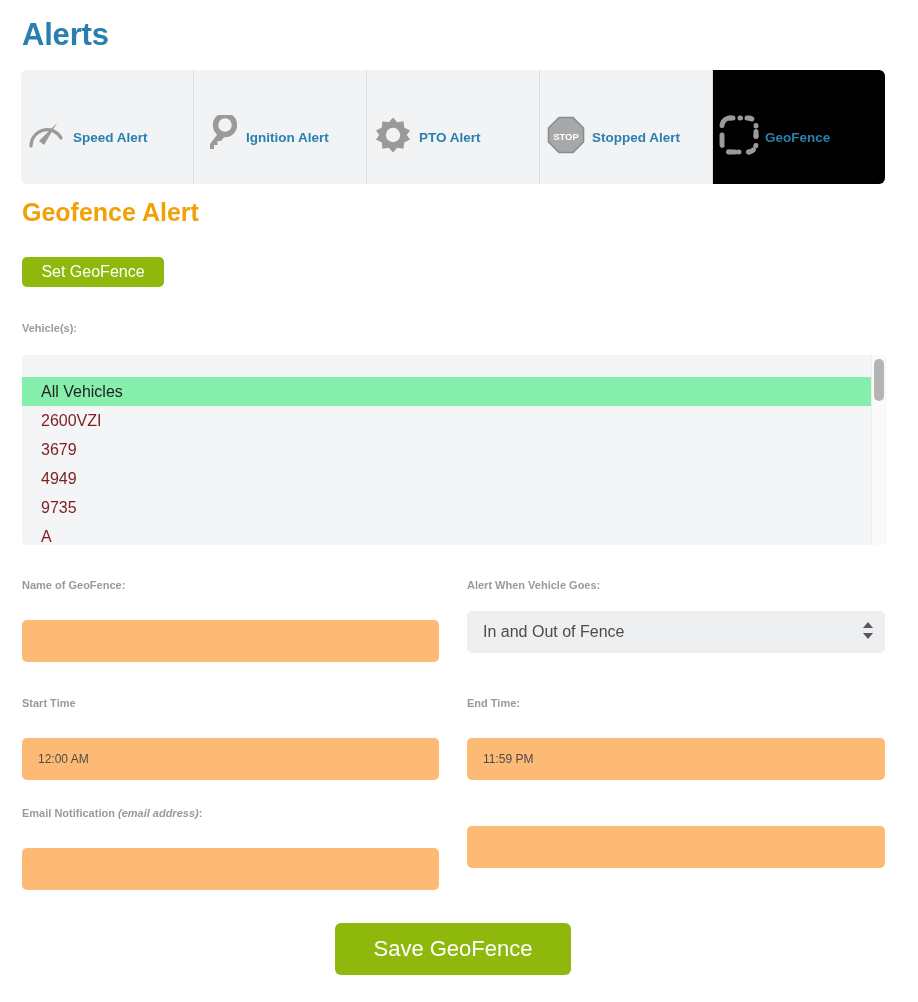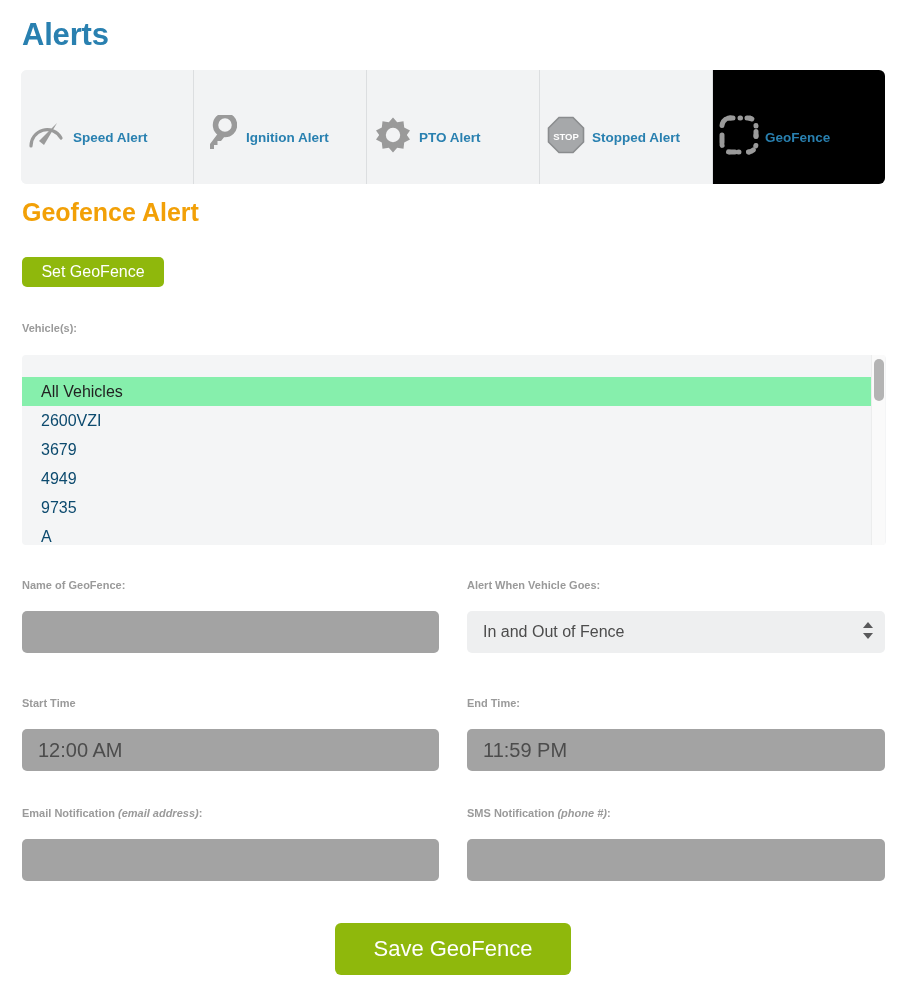--- a/index.html
+++ b/index.html
@@ -159,21 +159,21 @@
     position: absolute;
     left: 0; top: 0;
     width: 850px;
     padding-top: 22px;
   }
   .vehicle-item {
     height: 29px;
     line-height: 29px;
     padding-left: 19px;
     font-size: 16px;
-    color: #0c4a6e;
+    color: #7f1d1d;
     cursor: pointer;
     white-space: nowrap;
   }
   .vehicle-item.selected {
     background: #86efac;
     color: #222222;
   }
   .vlist-scrollbar {
     position: absolute;
     right: 1px;
@@ -201,28 +201,28 @@
   .col-right { left: 467px; width: 418px; }
 
   .row-1 { top: 574px; }
   .row-2 { top: 692px; }
   .row-3 { top: 802px; }
 
   .input-box {
     display: block;
     width: 100%;
     height: 42px;
-    margin-top: 15px;
-    background: #a3a3a3;
+    margin-top: 24px;
+    background: #fdba74;
     border: none;
     border-radius: 5px;
     box-sizing: border-box;
     padding: 0 16px;
     font-family: "Liberation Sans", sans-serif;
-    font-size: 20px;
+    font-size: 12px;
     color: #4c4c4c;
     outline: none;
   }
   .input-box::placeholder { color: #b0b0b0; }
 
   .select-wrap {
     position: relative;
     margin-top: 15px;
   }
   .select-box {
@@ -367,19 +367,18 @@
     <div class="field-label">End Time:</div>
     <input class="input-box" type="text" value="11:59 PM" style="">
   </div>
 
   <div class="form-row col-left row-3">
     <div class="field-label"><span>Email Notification </span><span class="em">(email address)</span><span>:</span></div>
     <input class="input-box" type="text" value="" style="">
   </div>
 
   <div class="form-row col-right row-3">
-    <div class="field-label"><span>SMS Notification </span><span class="em">(phone #)</span><span>:</span></div>
     <input class="input-box" type="text" value="" style="">
   </div>
 
   <button class="btn-green save-geofence-btn">Save GeoFence</button>
 
 </div>
 
 </body></html>

